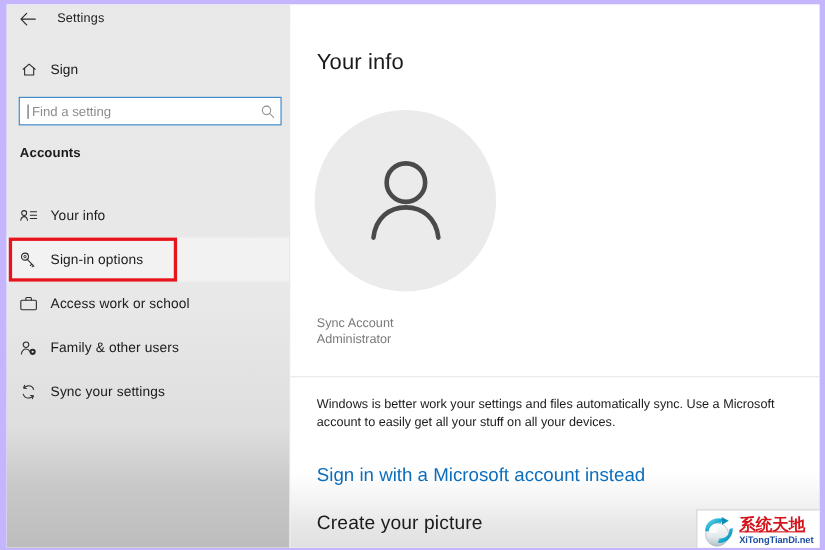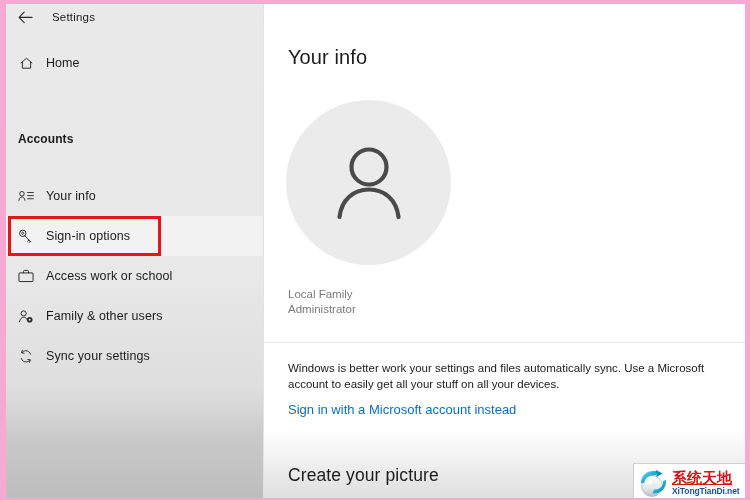--- a/index.html
+++ b/index.html
@@ -9,21 +9,21 @@
     height: 500px;
     overflow: hidden;
     background: #000;
     font-family: "Liberation Sans", "DejaVu Sans", sans-serif;
   }
 
   #app {
     position: relative;
     width: 750px;
     height: 500px;
-    background: #f9a8d4;
+    background: #c4b5fd;
     overflow: hidden;
   }
 
   
   .window {
     position: absolute;
     left: 6px;
     top: 4px;
     width: 739px;
     height: 494px;
@@ -232,22 +232,22 @@
     top: 356px;
     width: 420px;
     font-size: 11.5px;
     color: #1b1b1b;
     line-height: 16px;
   }
 
   .ms-link {
     position: absolute;
     left: 24px;
-    top: 398px;
-    font-size: 13px;
+    top: 420px;
+    font-size: 17px;
     color: #0b6ebd;
     cursor: pointer;
     line-height: 15px;
   }
 
   .section-title {
     position: absolute;
     left: 24px;
     top: 461px;
     font-size: 17.5px;
@@ -306,23 +306,33 @@
         </div>
         <div class="title-text">Settings</div>
       </div>
 
       <div class="home-row">
         <span class="ic">
           <svg width="15" height="15" viewBox="0 0 16 16">
             <path d="M2.2 7.4 L8 2.4 L13.8 7.4 M3.6 6.4 L3.6 13 L12.4 13 L12.4 6.4" stroke="#2b2b2b" stroke-width="1.05" fill="none" stroke-linecap="round" stroke-linejoin="round"></path>
           </svg>
         </span>
-        <span class="lbl">Home</span>
+        <span class="lbl">Sign</span>
       </div>
 
+      <div class="search-wrap">
+        <div class="search-caret"></div>
+        <div class="search-ph">Find a setting</div>
+        <span class="search-ic">
+          <svg width="13" height="13" viewBox="0 0 14 14">
+            <circle cx="5.7" cy="5.7" r="4.1" stroke="#8a8a8a" stroke-width="1" fill="none"></circle>
+            <path d="M8.8 8.8 L12.6 12.6" stroke="#8a8a8a" stroke-width="1" stroke-linecap="round"></path>
+          </svg>
+        </span>
+      </div>
 
       <div class="group-head">Accounts</div>
 
       <div class="nav">
 
         <div class="nav-item">
           <span class="ic">
             <svg width="16" height="14" viewBox="0 0 17 14">
               <circle cx="4.2" cy="4.6" r="2.4" stroke="#2b2b2b" stroke-width="1" fill="none"></circle>
               <path d="M0.9 11.6 C1.5 9 2.8 8 4.2 8 C5.6 8 6.9 9 7.5 11.6" stroke="#2b2b2b" stroke-width="1" fill="none" stroke-linecap="round"></path>
@@ -389,21 +399,21 @@
 
       <div class="avatar">
         <span>
           <svg width="86" height="86" viewBox="0 0 86 86">
             <circle cx="43" cy="29" r="17.5" stroke="#4a4a4a" stroke-width="4.2" fill="none"></circle>
             <path d="M13.5 79 C15.5 61.5 27.5 51.5 43 51.5 C58.5 51.5 70.5 61.5 72.5 79" stroke="#4a4a4a" stroke-width="4.2" fill="none" stroke-linecap="round"></path>
           </svg>
         </span>
       </div>
 
-      <div class="acct-name">Local Family</div>
+      <div class="acct-name">Sync Account</div>
       <div class="acct-role">Administrator</div>
 
       <div class="divider"></div>
 
       <div class="desc">Windows is better work your settings and files automatically sync. Use a Microsoft account to easily get all your stuff on all your devices.</div>
 
       <div class="ms-link">Sign in with a Microsoft account instead</div>
 
       <div class="section-title">Create your picture</div>
 

